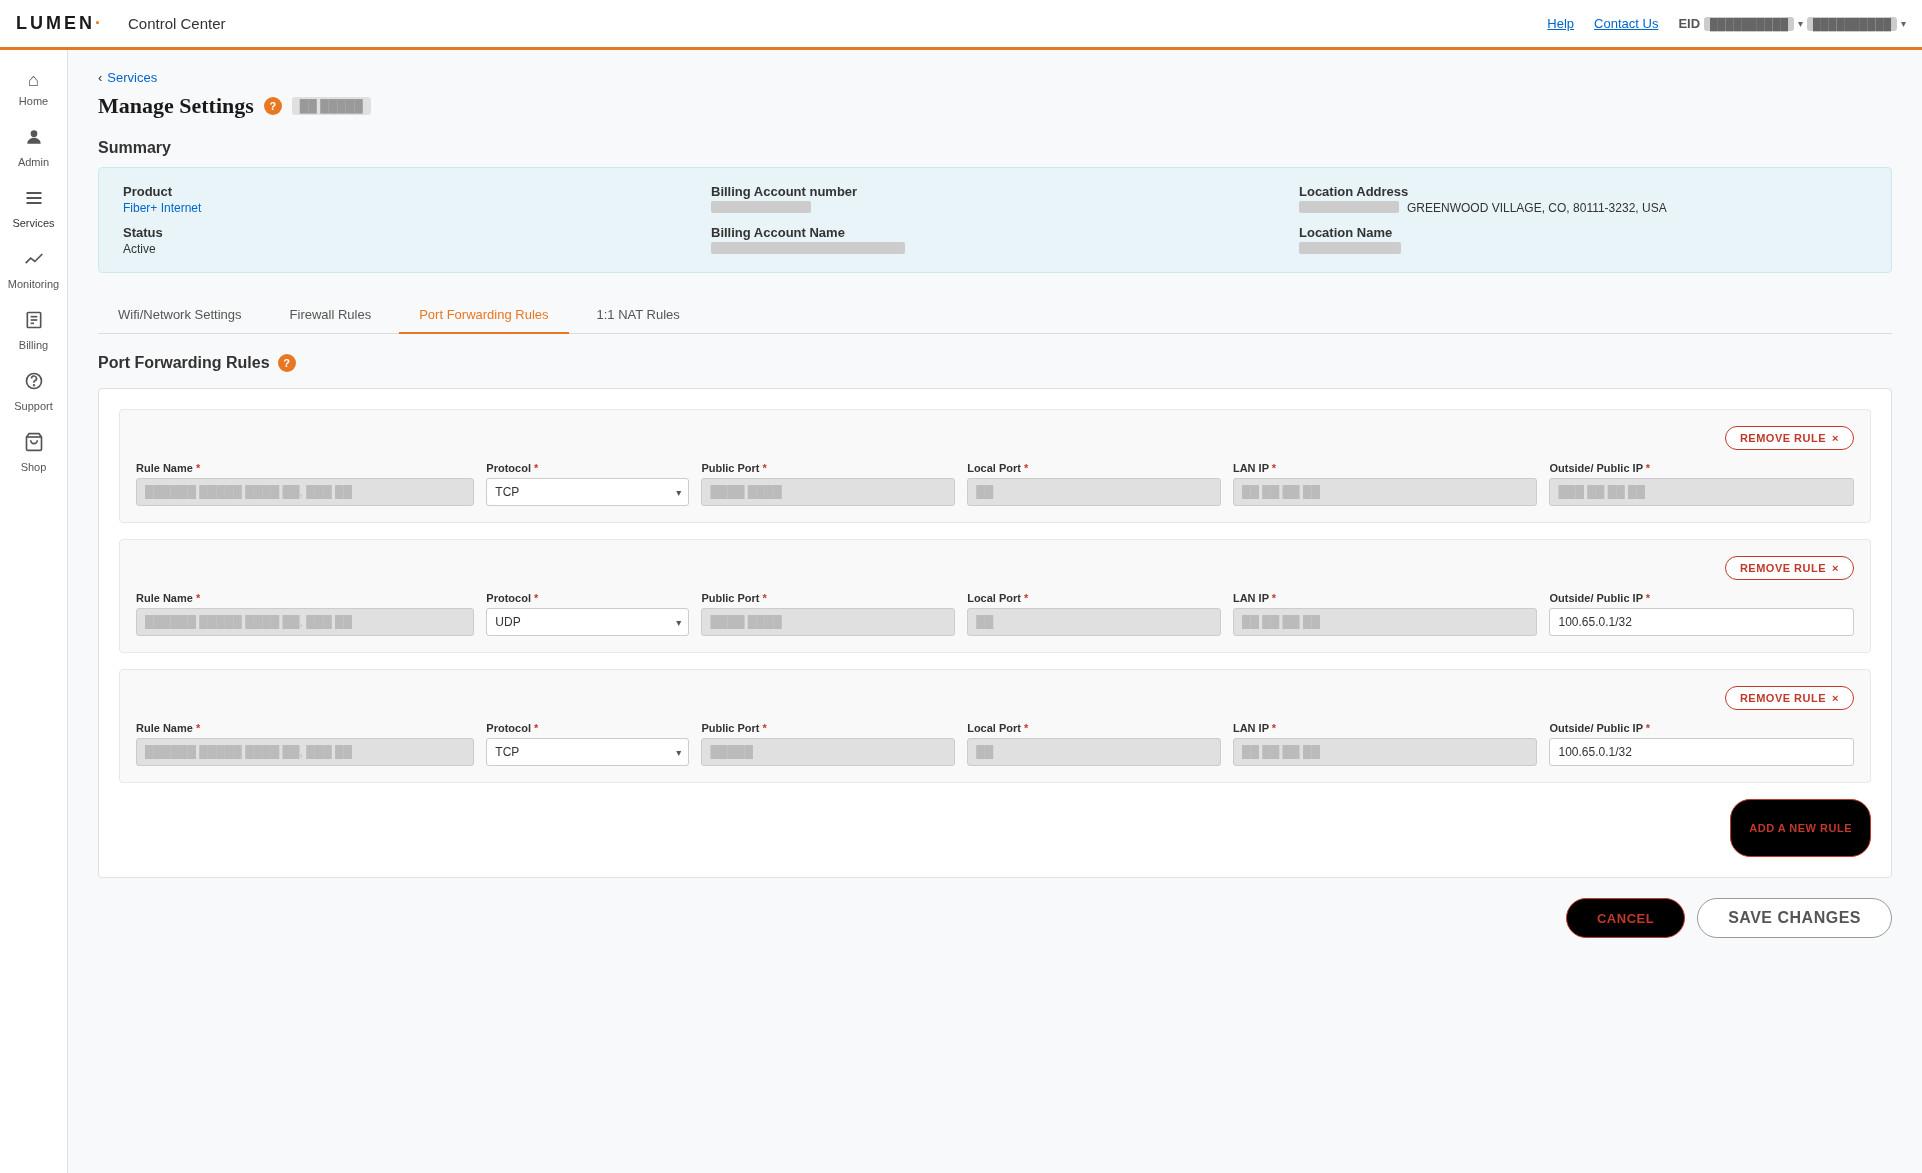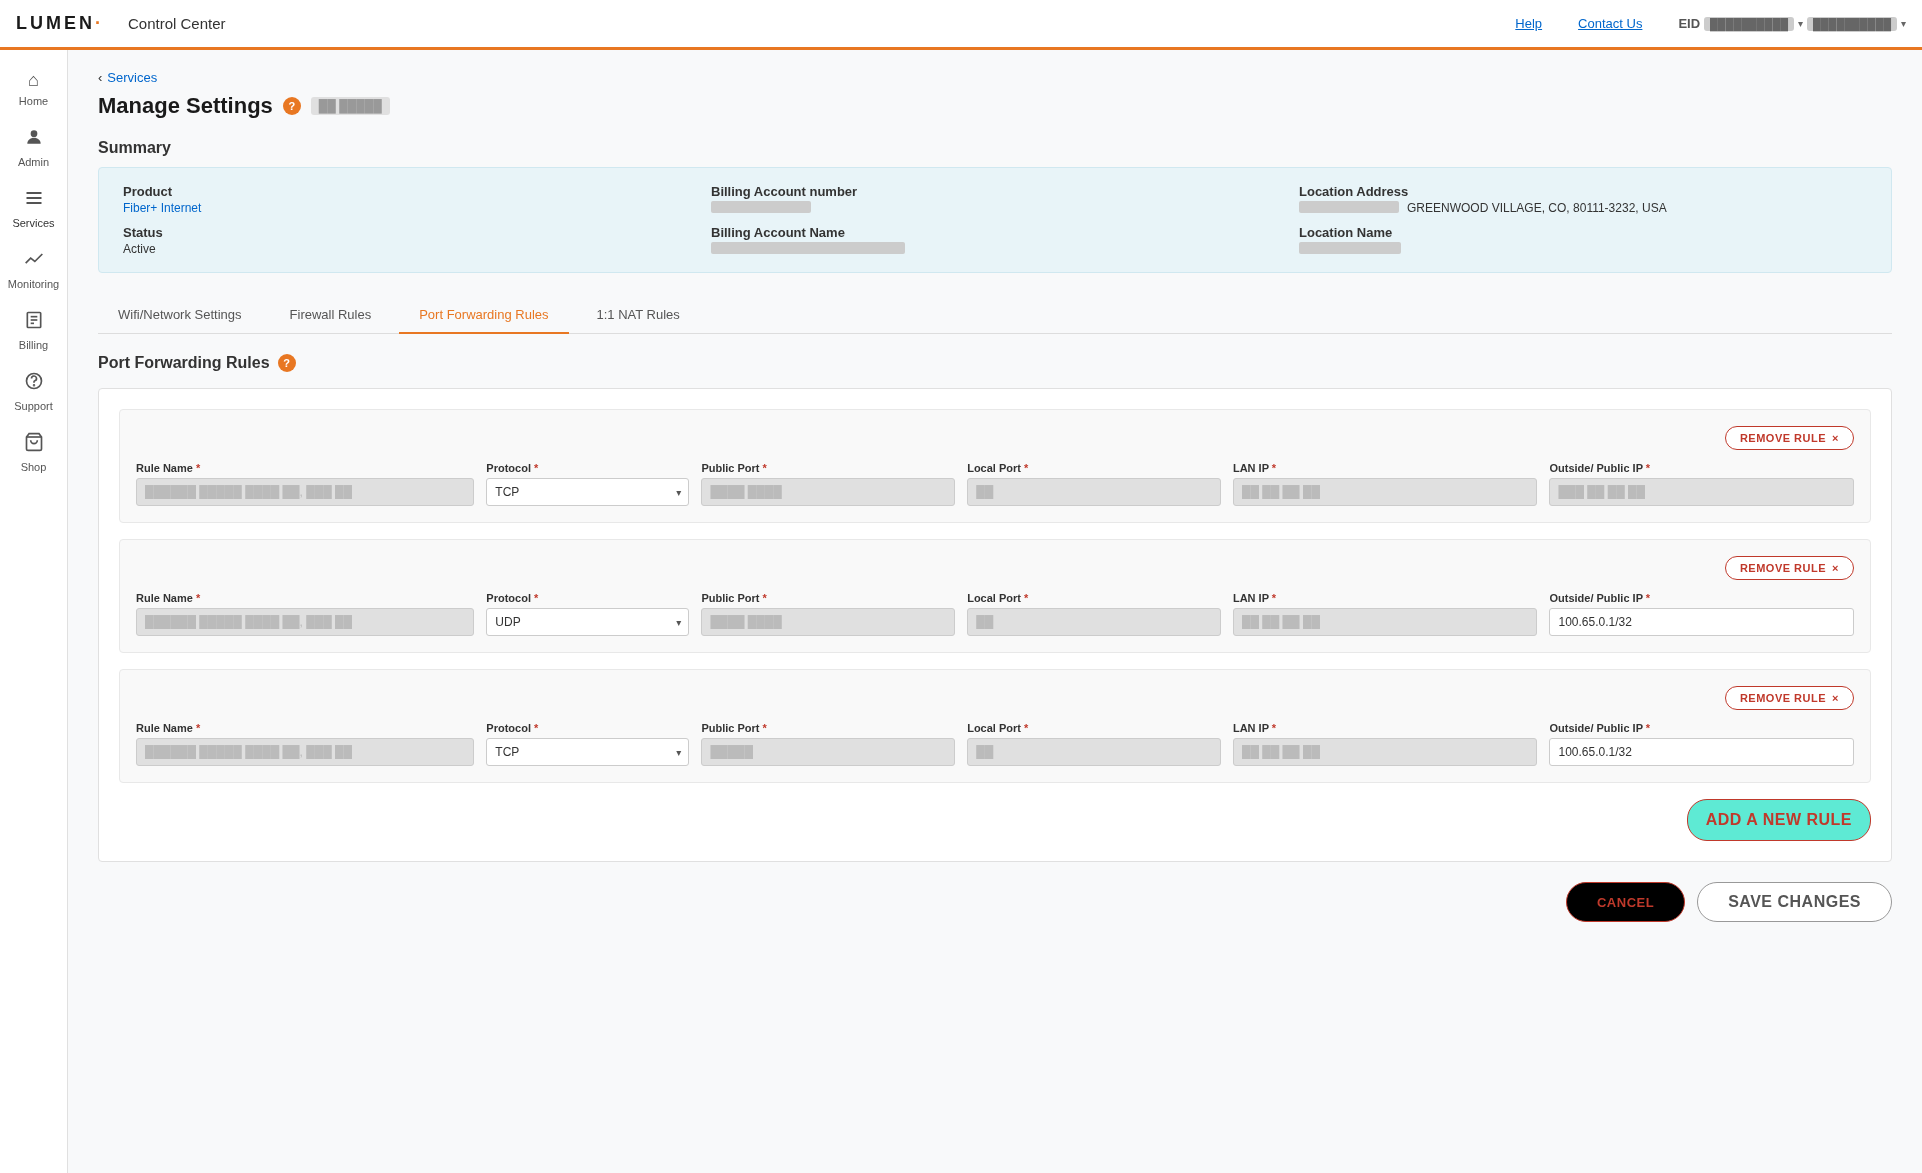--- a/index.html
+++ b/index.html
@@ -6,21 +6,21 @@
     body { font-family: Arial, sans-serif; font-size: 13px; background: #f5f5f5; color: #333; }
 
     
     .topbar {
       display: flex; align-items: center; background: #fff;
       border-bottom: 3px solid #e87722;
       height: 50px; padding: 0 16px; position: relative;
     }
     .topbar-logo { display: flex; align-items: center; gap: 8px; }
     .topbar-title { margin-left: 24px; font-size: 15px; color: #333; font-weight: 500; }
-    .topbar-right { margin-left: auto; display: flex; align-items: flex-start; gap: 36px; font-size: 13px; }
+    .topbar-right { margin-left: auto; display: flex; align-items: flex-start; gap: 20px; font-size: 13px; }
     .topbar-right a { color: #0066cc; text-decoration: underline; cursor: pointer; }
     .topbar-eid { color: #555; display: flex; align-items: center; gap: 4px; }
     .topbar-eid .eid-label { font-weight: bold; }
     .topbar-eid .eid-val { background: #ccc; border-radius: 3px; padding: 1px 6px; color: #666; font-size: 11px; }
     .topbar-eid .chevron { font-size: 10px; color: #666; }
 
     
     .layout { display: flex; min-height: calc(100vh - 50px); }
 
     
@@ -39,21 +39,21 @@
 
     
     .main { flex: 1; padding: 20px 30px; background: #f8f9fa; overflow-y: auto; }
 
     
     .breadcrumb { display: flex; align-items: center; gap: 5px; margin-bottom: 8px; font-size: 13px; }
     .breadcrumb a { color: #0066cc; text-decoration: none; cursor: pointer; }
 
     
     .page-title-row { display: flex; align-items: center; gap: 10px; margin-bottom: 20px; }
-    .page-title { font-size: 22px; font-weight: bold; color: #1a1a1a; }
+    .page-title { font-size: 22px; font-weight: bold; color: #1a1a1a; font-family: Liberation Serif, serif; }
     .help-icon { width: 18px; height: 18px; border-radius: 50%; background: #e87722; color: #fff; display: flex; align-items: center; justify-content: center; font-size: 11px; font-weight: bold; cursor: pointer; }
     .page-id { color: #999; font-size: 12px; background: #e0e0e0; padding: 2px 8px; border-radius: 3px; }
 
     
     .summary-title { font-size: 16px; font-weight: bold; margin-bottom: 10px; }
     .summary-box {
       background: #e8f4f8; border: 1px solid #d0e8f0; border-radius: 4px;
       padding: 16px 24px; display: grid; grid-template-columns: 1fr 1fr 1fr;
       gap: 10px 20px; margin-bottom: 24px;
     }
@@ -99,23 +99,23 @@
     .field-select {
       border: 1px solid #ccc; border-radius: 3px; padding: 6px 28px 6px 8px;
       font-size: 12px; color: #333; background: #fff; width: 100%;
       appearance: none; cursor: pointer;
     }
     .select-chevron { position: absolute; right: 8px; pointer-events: none; font-size: 10px; color: #555; }
 
     
     .bottom-actions { display: flex; justify-content: space-between; align-items: center; margin-top: 16px; }
     .add-rule-btn {
-      border: 1.5px solid #c0392b; border-radius: 20px; background: #5eead4;
-      color: #c0392b; font-size: 16px; font-weight: bold; letter-spacing: 0.5px;
-      padding: 11px 18px; cursor: pointer;
+      border: 1.5px solid #c0392b; border-radius: 20px; background: #000000;
+      color: #c0392b; font-size: 11px; font-weight: bold; letter-spacing: 0.5px;
+      padding: 22px 18px; cursor: pointer;
     }
 
     
     .footer-actions { display: flex; justify-content: flex-end; gap: 12px; margin-top: 20px; }
     .cancel-btn {
       border: 1.5px solid #c0392b; border-radius: 20px; background: #000000;
       color: #c0392b; font-size: 13px; font-weight: bold; letter-spacing: 0.5px;
       padding: 10px 30px; cursor: pointer;
     }
     .save-btn {

